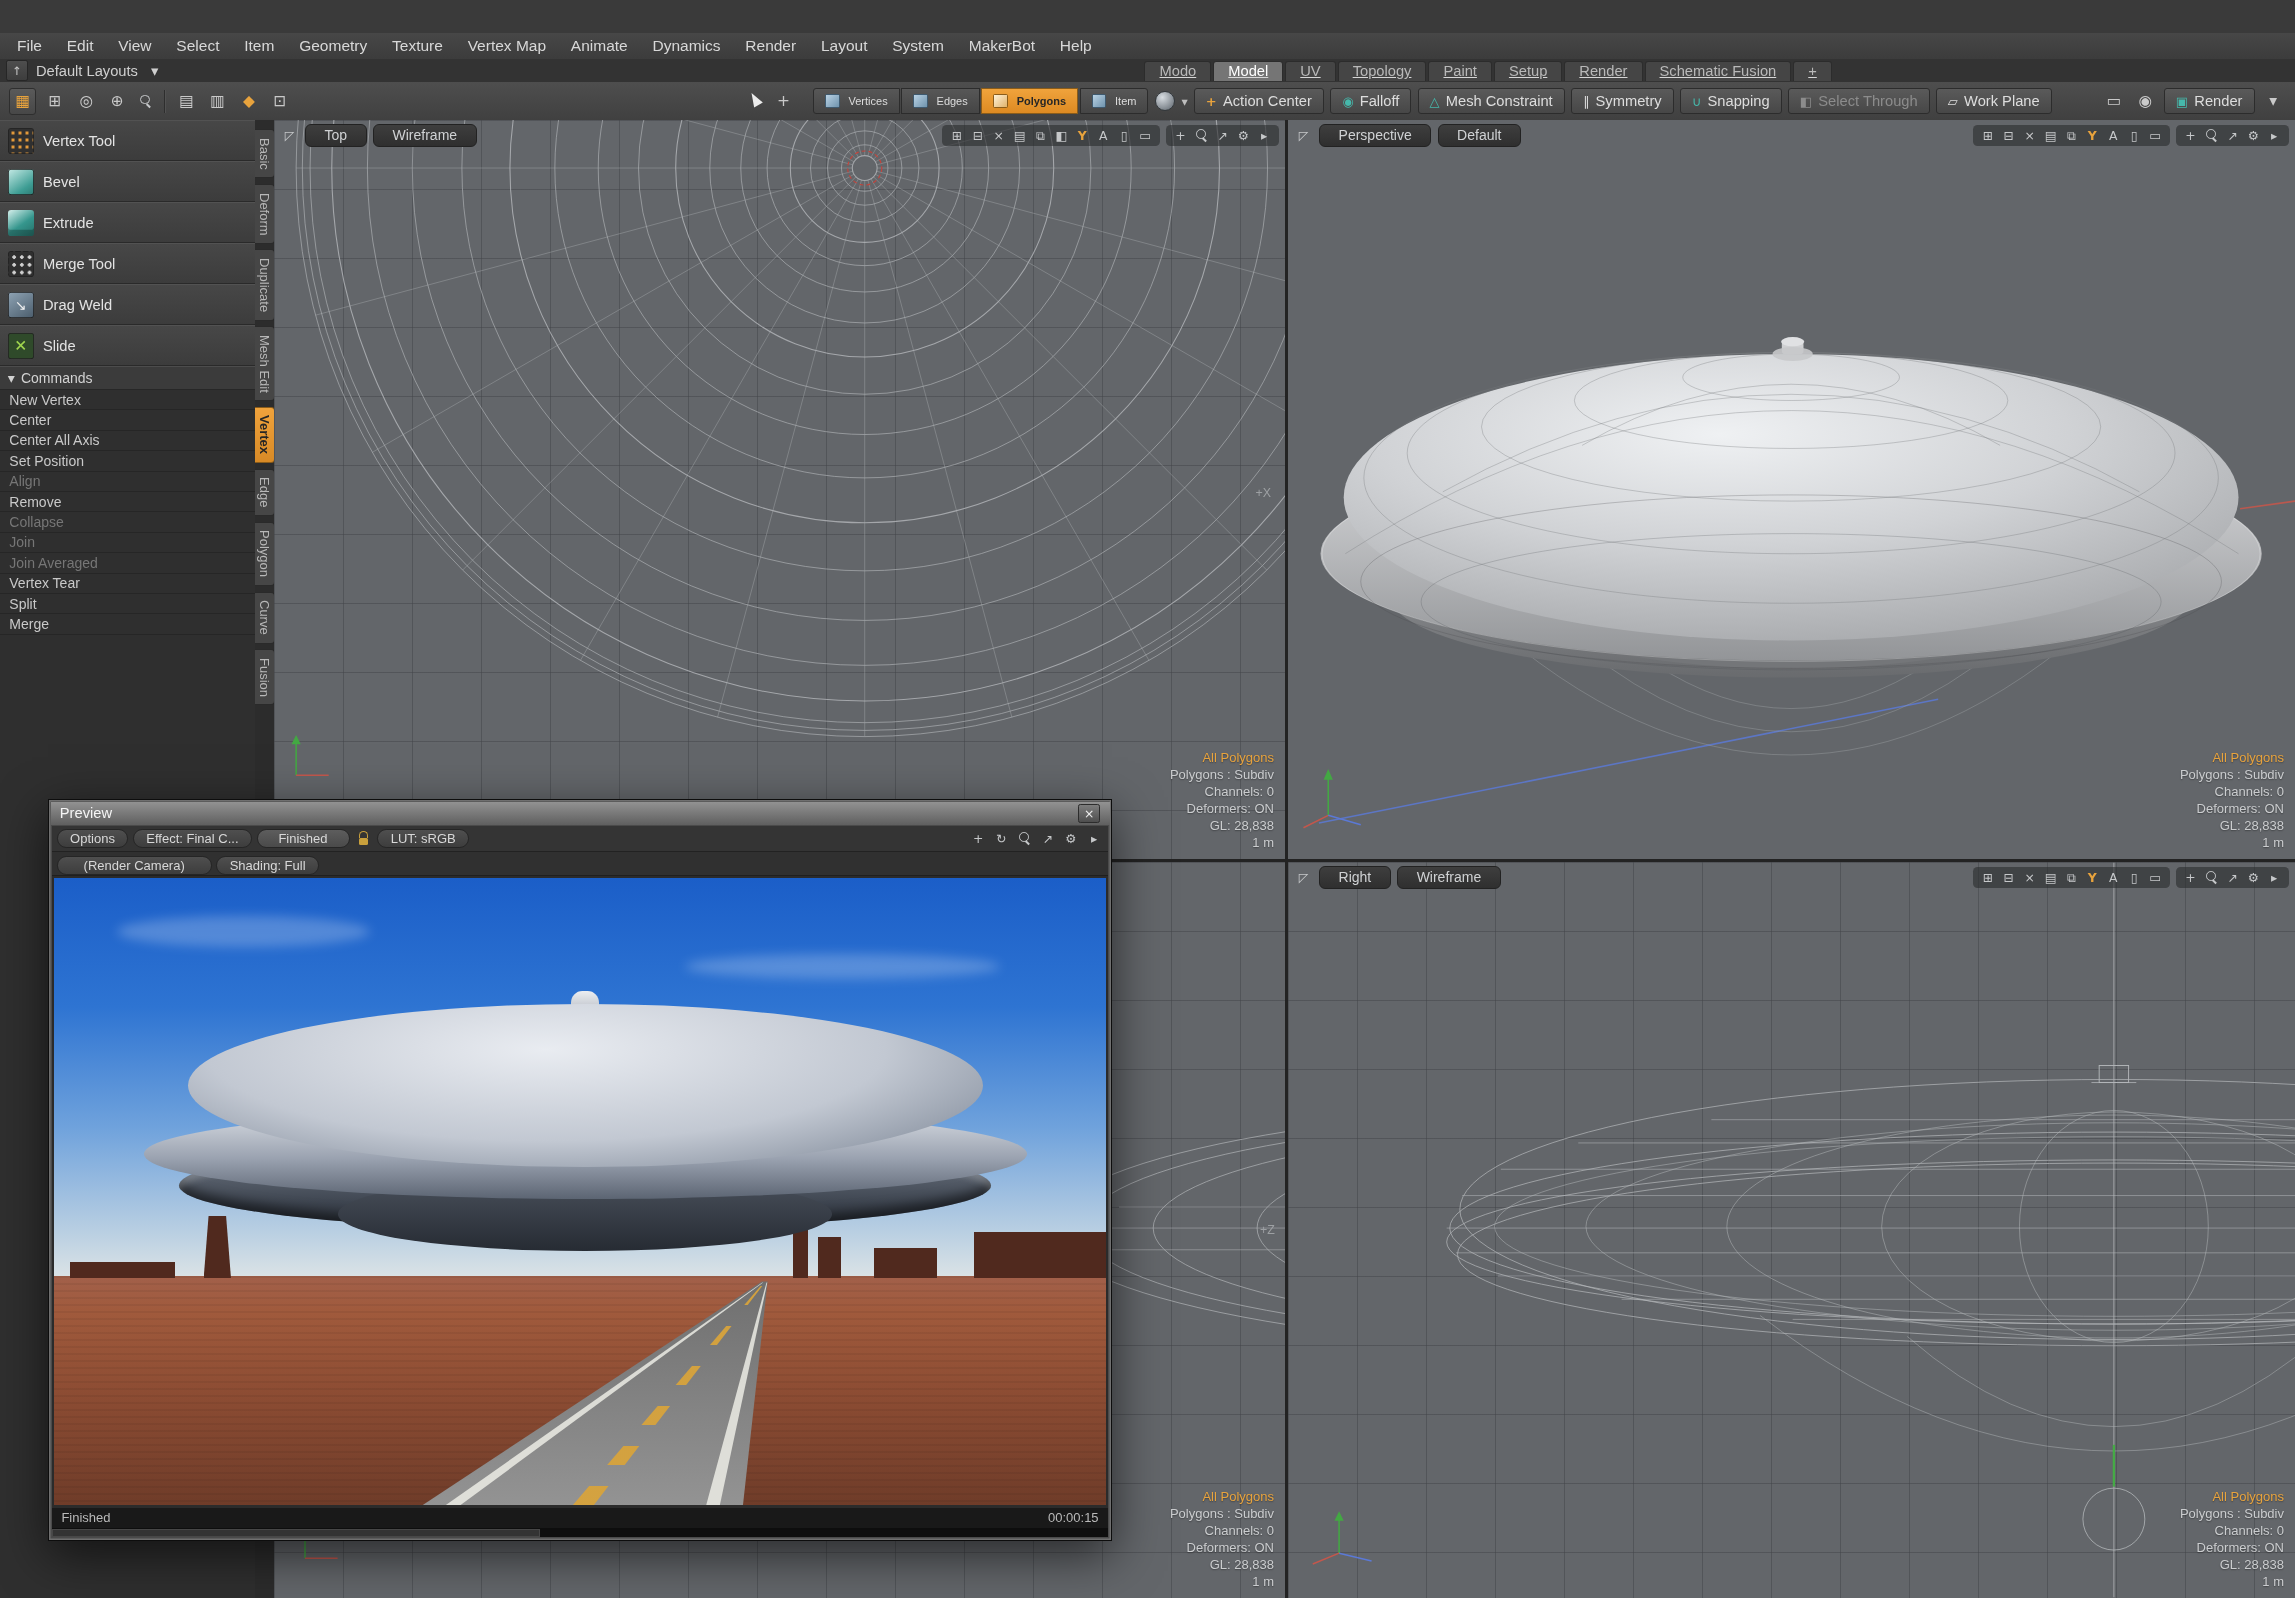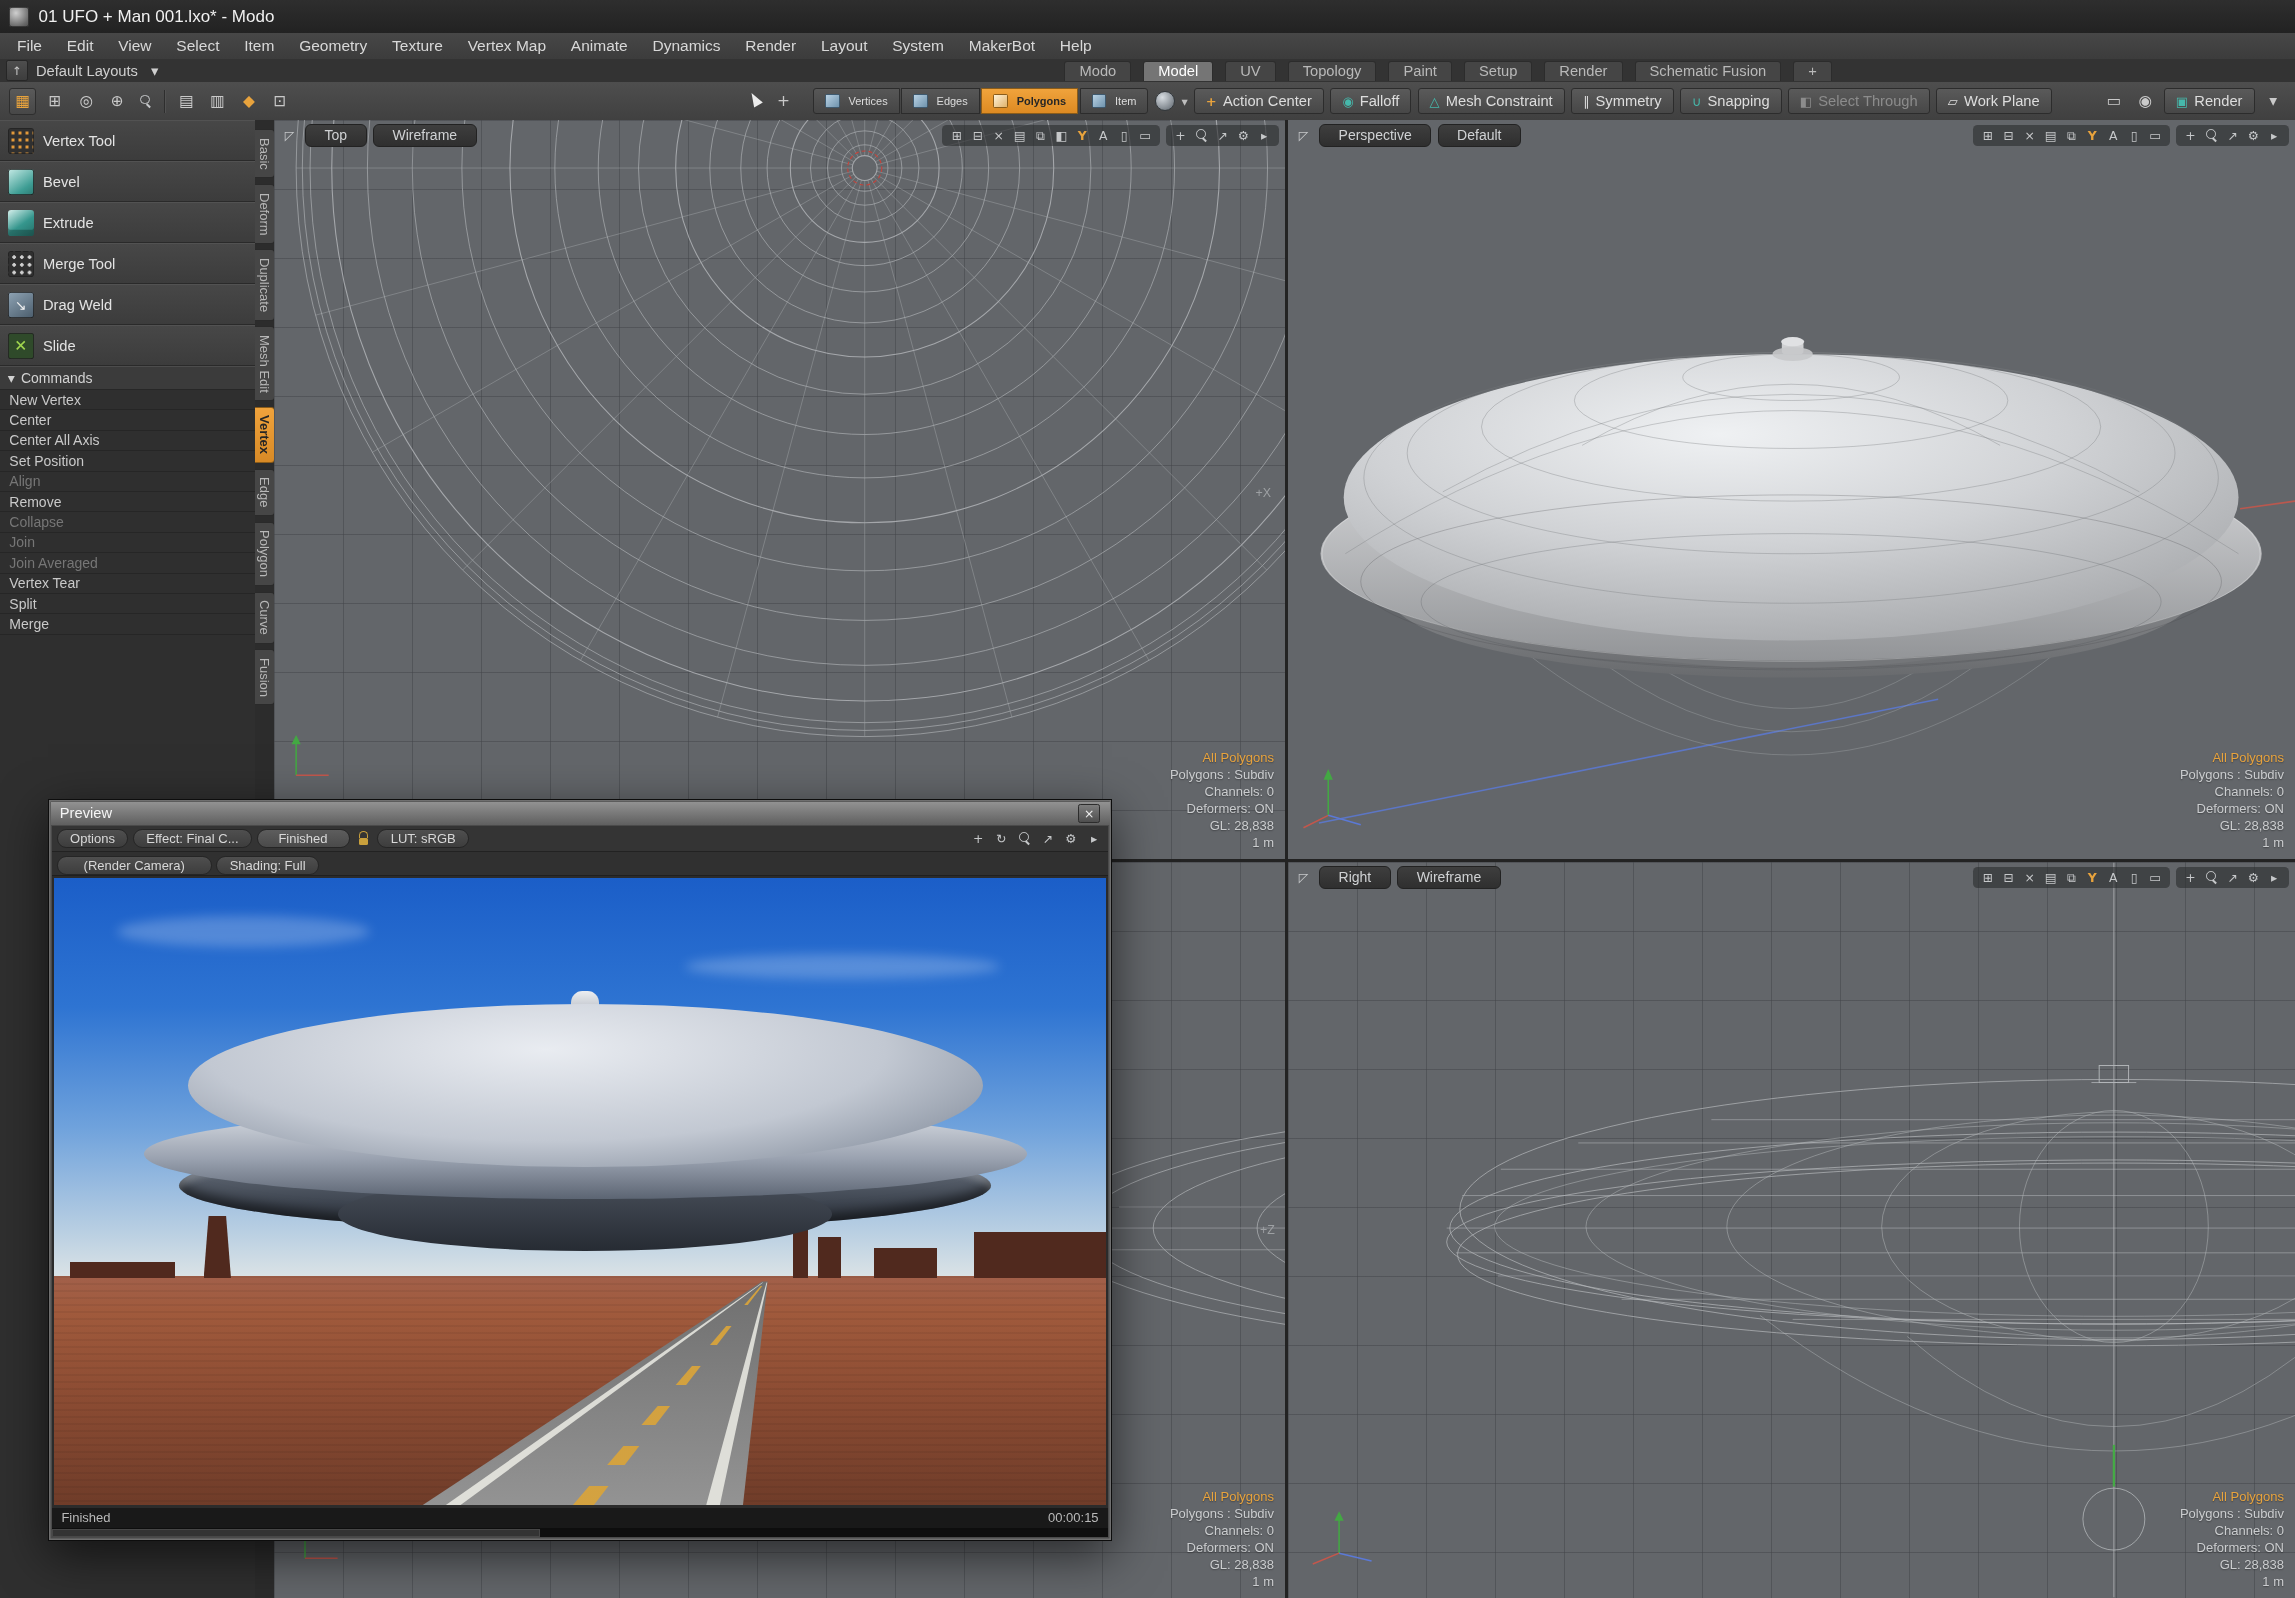--- a/index.html
+++ b/index.html
@@ -18,21 +18,21 @@
   .menubar{position:absolute;left:0;top:33px;right:0;height:26px;background:linear-gradient(#474747,#3c3c3c);
            display:flex;align-items:center;padding:0 4.6px;border-bottom:0.8px solid #2a2a2a;}
   .menuitem{padding:0 12.4px;font-size:15.5px;color:#d8d8d8;height:100%;display:flex;align-items:center;cursor:default;}
 
   
   .layoutbar{position:absolute;left:0;top:59px;right:0;height:23px;background:#333;display:flex;align-items:center;
              padding:0 6.2px;border-bottom:0.8px solid #262626;}
   .homebox{width:20px;height:18.6px;background:linear-gradient(#4e4e4e,#3d3d3d);border:0.8px solid #262626;border-radius:2.3px;
            display:flex;align-items:center;justify-content:center;color:#c9c9c9;font-size:11.6px;}
   .layouts-lbl{margin-left:7.7px;font-size:14.7px;color:#cfcfcf;display:flex;align-items:center;gap:13px;}
-  .tabs{margin-left:auto;margin-right:457px;display:flex;gap:12px;height:20px;}
+  .tabs{margin-left:auto;margin-right:457px;display:flex;gap:2px;height:20px;text-decoration:underline;}
   .tab{padding:0 14px;display:flex;align-items:center;background:#454545;color:#b9b9b9;font-size:14.7px;border-radius:3.1px 3.1px 0 0;
        border:0.8px solid #2c2c2c;border-bottom:none;}
   .tab.active{background:#757575;color:#fff;}
 
   
   .toolbar{position:absolute;left:0;top:82px;right:0;height:38px;background:linear-gradient(#4e4e4e,#404040);
            border-bottom:0.8px solid #262626;display:flex;align-items:center;gap:6.2px;padding:0 9.3px;}
   .ti{width:25px;height:25px;display:flex;align-items:center;justify-content:center;font-size:15.5px;color:#c9c9c9;
       border-radius:3.1px;}
   .ti.orange{color:#e8a33d;}
@@ -161,24 +161,20 @@
   .u-bottom{position:absolute;left:22%;width:56%;top:66%;height:28%;border-radius:50%;
             background:linear-gradient(#4a515c,#262b33);}
   .u-knob{position:absolute;left:48.4%;width:3.2%;top:-5%;height:11%;border-radius:40%;
           background:linear-gradient(#eceef1,#a8aeb8);}
 </style>
 </head>
 <body>
 
 <div class="app">
 
-  <div class="titlebar">
-    <span class="applogo"></span>
-    <span class="titletext">01 UFO + Man 001.lxo* - Modo</span>
-  </div>
 
   <div class="menubar">
     <span class="menuitem">File</span>
     <span class="menuitem">Edit</span>
     <span class="menuitem">View</span>
     <span class="menuitem">Select</span>
     <span class="menuitem">Item</span>
     <span class="menuitem">Geometry</span>
     <span class="menuitem">Texture</span>
     <span class="menuitem">Vertex Map</span>

